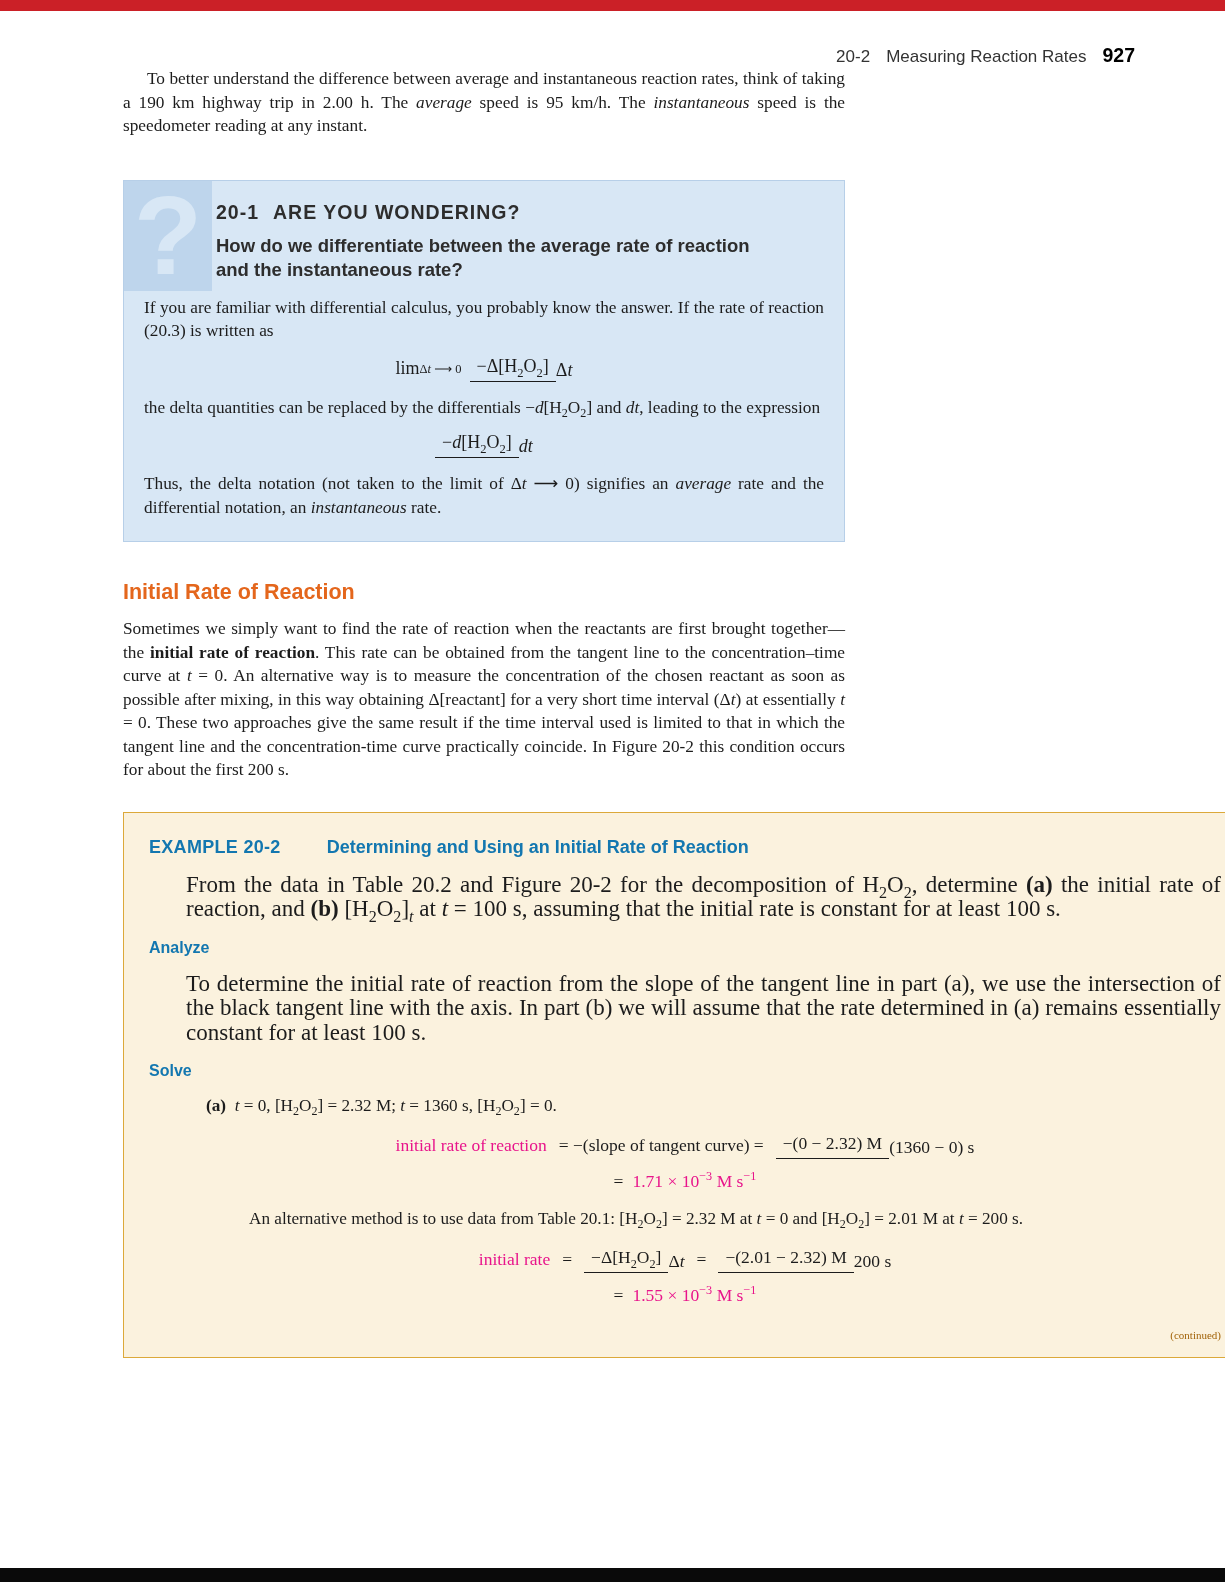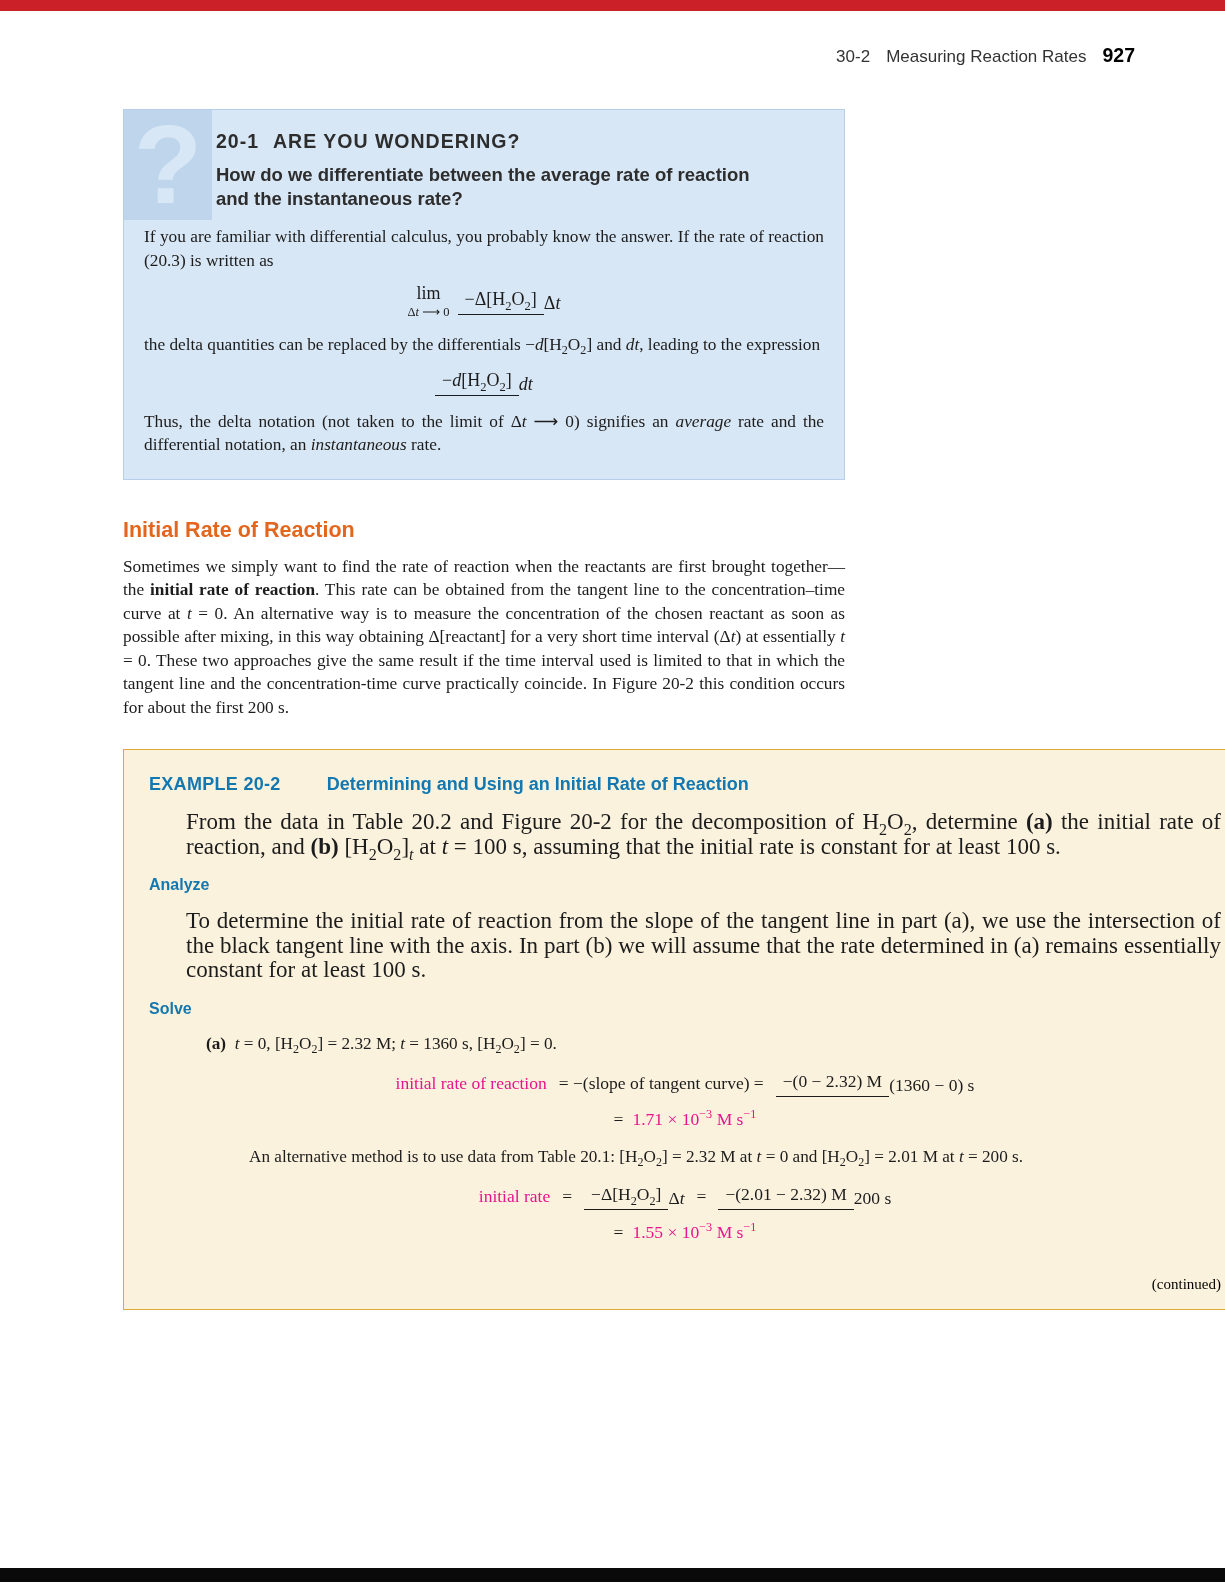--- a/index.html
+++ b/index.html
@@ -50,21 +50,21 @@
     font-family: "Liberation Sans", sans-serif; font-weight: bold;
     font-size: 18.5px; line-height: 24px; color: #2d2d2d;
     max-width: 540px; margin: 0;
   }
   .wondering-box p.wbody { margin: 14px 0 0 0; }
 
   .math-line {
     display: flex; justify-content: center; align-items: center;
     margin: 12px 0 4px 0; font-size: 18px; color: #1c1c1c;
   }
-  .lim { display: inline-flex; flex-direction: column; align-items: center; line-height: 1.05; margin-right: 8px; }
+  .lim { display: inline-flex; flex-direction: row; align-items: center; line-height: 1.05; margin-right: 8px; }
   .lim .lim-sub { font-size: 12.5px; margin-top: 3px; }
   .frac { display: inline-flex; flex-direction: row; align-items: center; line-height: 22px; }
   .frac .num { padding: 0 7px 4px 7px; border-bottom: 1.4px solid #1c1c1c; }
   .frac .den { padding-top: 3px; }
   sub, sup { font-size: 70%; line-height: 0; }
 
   .section-heading {
     font-family: "Liberation Sans", sans-serif; font-weight: bold;
     font-size: 21.5px; color: #e4661c; margin: 38px 0 12px 0;
   }
@@ -87,35 +87,36 @@
     font-size: 16px; color: #1377b0; margin: 17px 0 0 0;
   }
   p.solve-a { margin: 14px 0 0 57px; font-size: 17.2px; line-height: 24px; }
   p.alt-text { margin: 15px 0 0 100px; font-size: 17.2px; line-height: 24.5px; }
   .eq-line {
     display: flex; justify-content: center; align-items: center; gap: 12px;
     margin-top: 14px; font-size: 17.5px;
   }
   .eq-result { display: flex; justify-content: center; gap: 9px; margin-top: 12px; font-size: 17.5px; }
   .magenta { color: #e8148b; }
-  .continued { text-align: right; font-size: 15px; margin-top: 33px; color: #000000; }
+  .continued { text-align: right; font-size: 11px; margin-top: 23px; color: #a16207; }
 </style>
 </head>
 <body>
 
 <div class="top-bar"></div>
 
 <div class="content">
 
   <div class="running-head">
-    <span>30-2</span>
+    <span>20-2</span>
     <span>Measuring Reaction Rates</span>
     <span class="page-num">927</span>
   </div>
 
+  <p class="body textcol intro-para">To better understand the difference between average and instantaneous reaction rates, think of taking a 190 km highway trip in 2.00 h. The <i>average</i> speed is 95 km/h. The <i>instantaneous</i> speed is the speedometer reading at any instant.</p>
 
   <div class="wondering-box">
     <div class="qmark">
       <span>?</span>
     </div>
     <div class="wbox-head">
       <div class="wbox-title">
         <span>20-1</span>
         <span>ARE YOU WONDERING?</span>
       </div>

